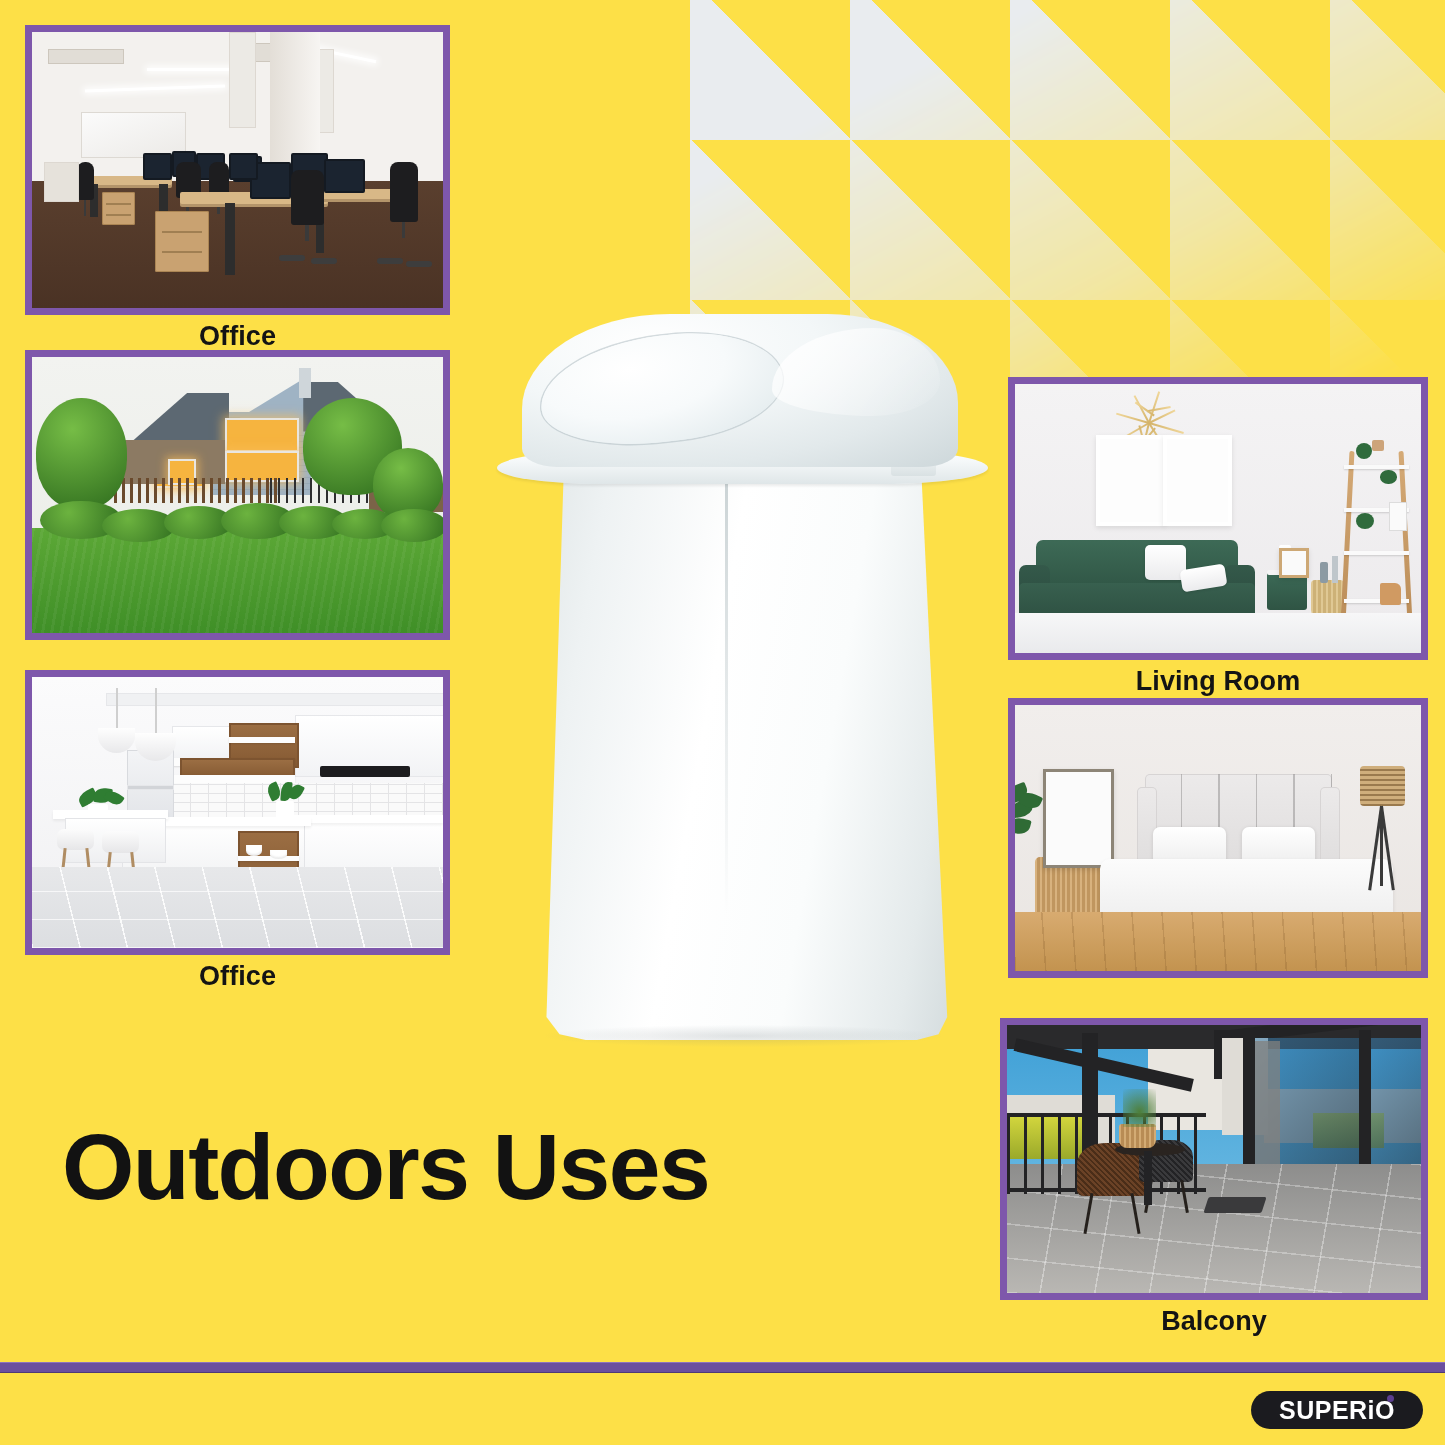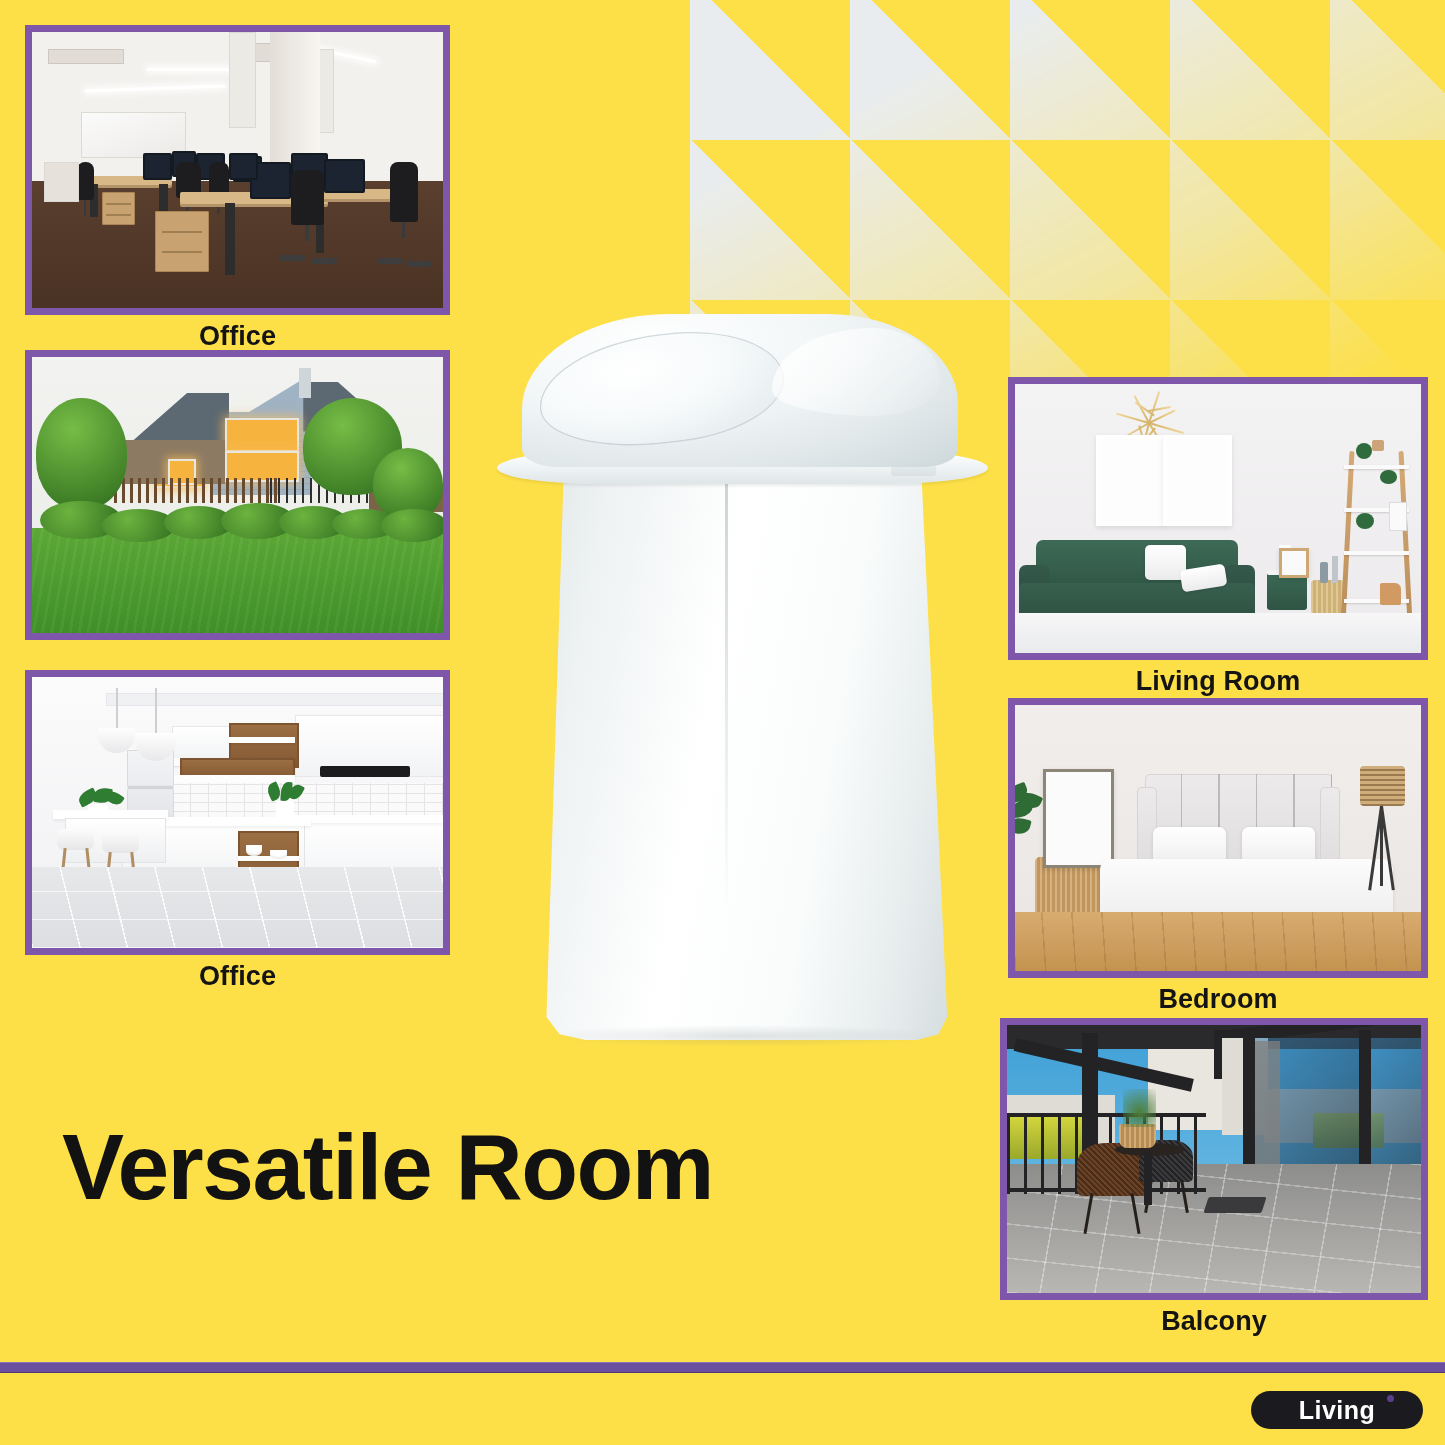--- a/index.html
+++ b/index.html
@@ -580,21 +580,20 @@
         <div class="bd-leg" style="left:88%; top:86%; width:2%; height:8%;"></div>
 
         <div class="bd-lampshade" style="left:85%; top:23%; width:11%; height:15%;"></div>
         <div class="bd-lampleg" style="left:90%; top:38%; height:32%; transform:rotate(8deg);"></div>
         <div class="bd-lampleg" style="left:90%; top:38%; height:32%; transform:rotate(-8deg);"></div>
         <div class="bd-lampleg" style="left:90%; top:38%; height:30%;"></div>
 
         <div class="bd-floor"></div>
       </div>
     </div>
-    <div class="photo-caption" style="top:286px;">Bedroom</div>
   </div>
 
   <div class="photo-card" style="left:1000px; top:1018px; width:428px; height:282px;border-radius:11px;">
     <div class="photo-frame">
       <div class="inner">
         <div class="bl-sky"></div>
 
         <div class="bl-wall" style="left:0%;  top:26%; width:26%; height:20%;"></div>
         <div class="bl-wall" style="left:34%; top:7%;  width:25%; height:32%; background:#e9e6e0;"></div>
         <div class="bl-wall" style="left:62%; top:24%; width:38%; height:20%; background:#cfccc6;"></div>
@@ -646,21 +645,21 @@
   <div id="product-image" style="left:495px; top:310px; width:495px; height:730px;">
     <div class="tc-body"></div>
     <div class="tc-rim"></div>
     <div class="tc-rim-tab"></div>
     <div class="tc-lid"></div>
     <div class="tc-lid-flap"></div>
     <div class="tc-lid-sheen"></div>
     <div class="tc-shadow"></div>
   </div>
 
-  <div id="headline">Versatile Room</div>
+  <div id="headline">Outdoors Uses</div>
 
   <div id="footer-rule"></div>
   <div id="brand-logo">
-    <span id="brand-logo-text">Living</span>
+    <span id="brand-logo-text">SUPERiO</span>
     <span id="brand-logo-dot"></span>
   </div>
 
 </div>
 
 </body></html>

